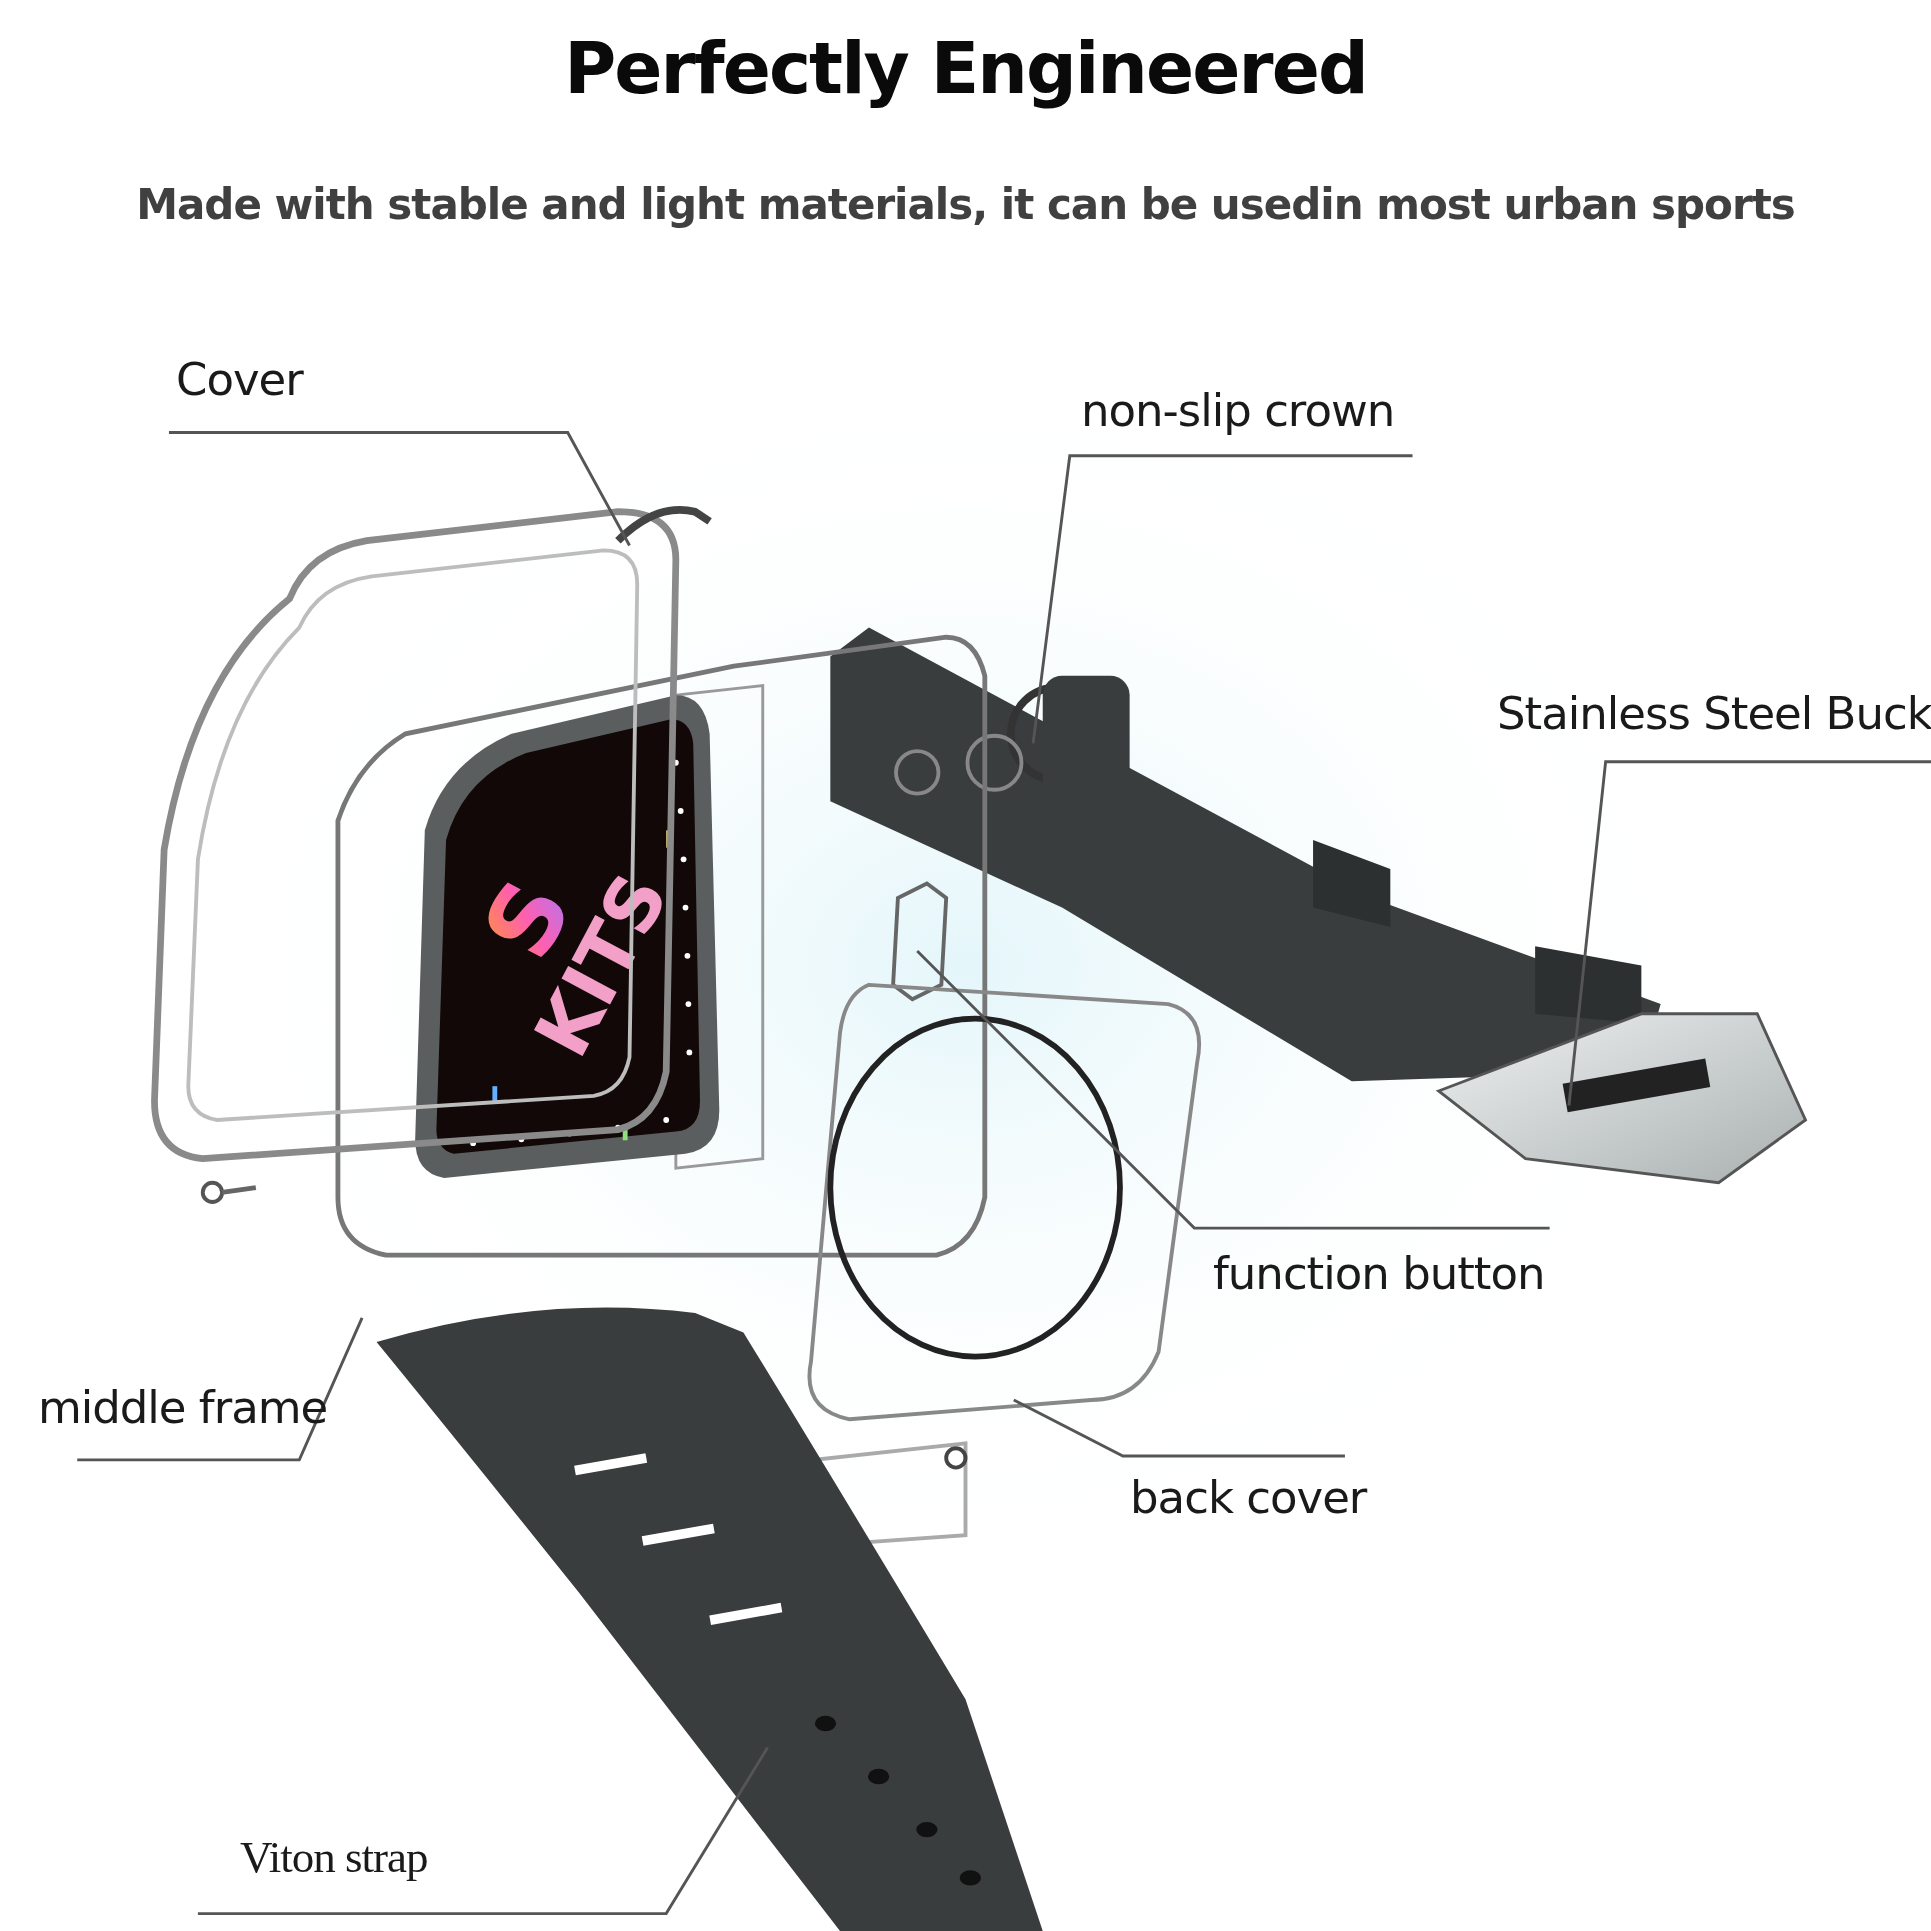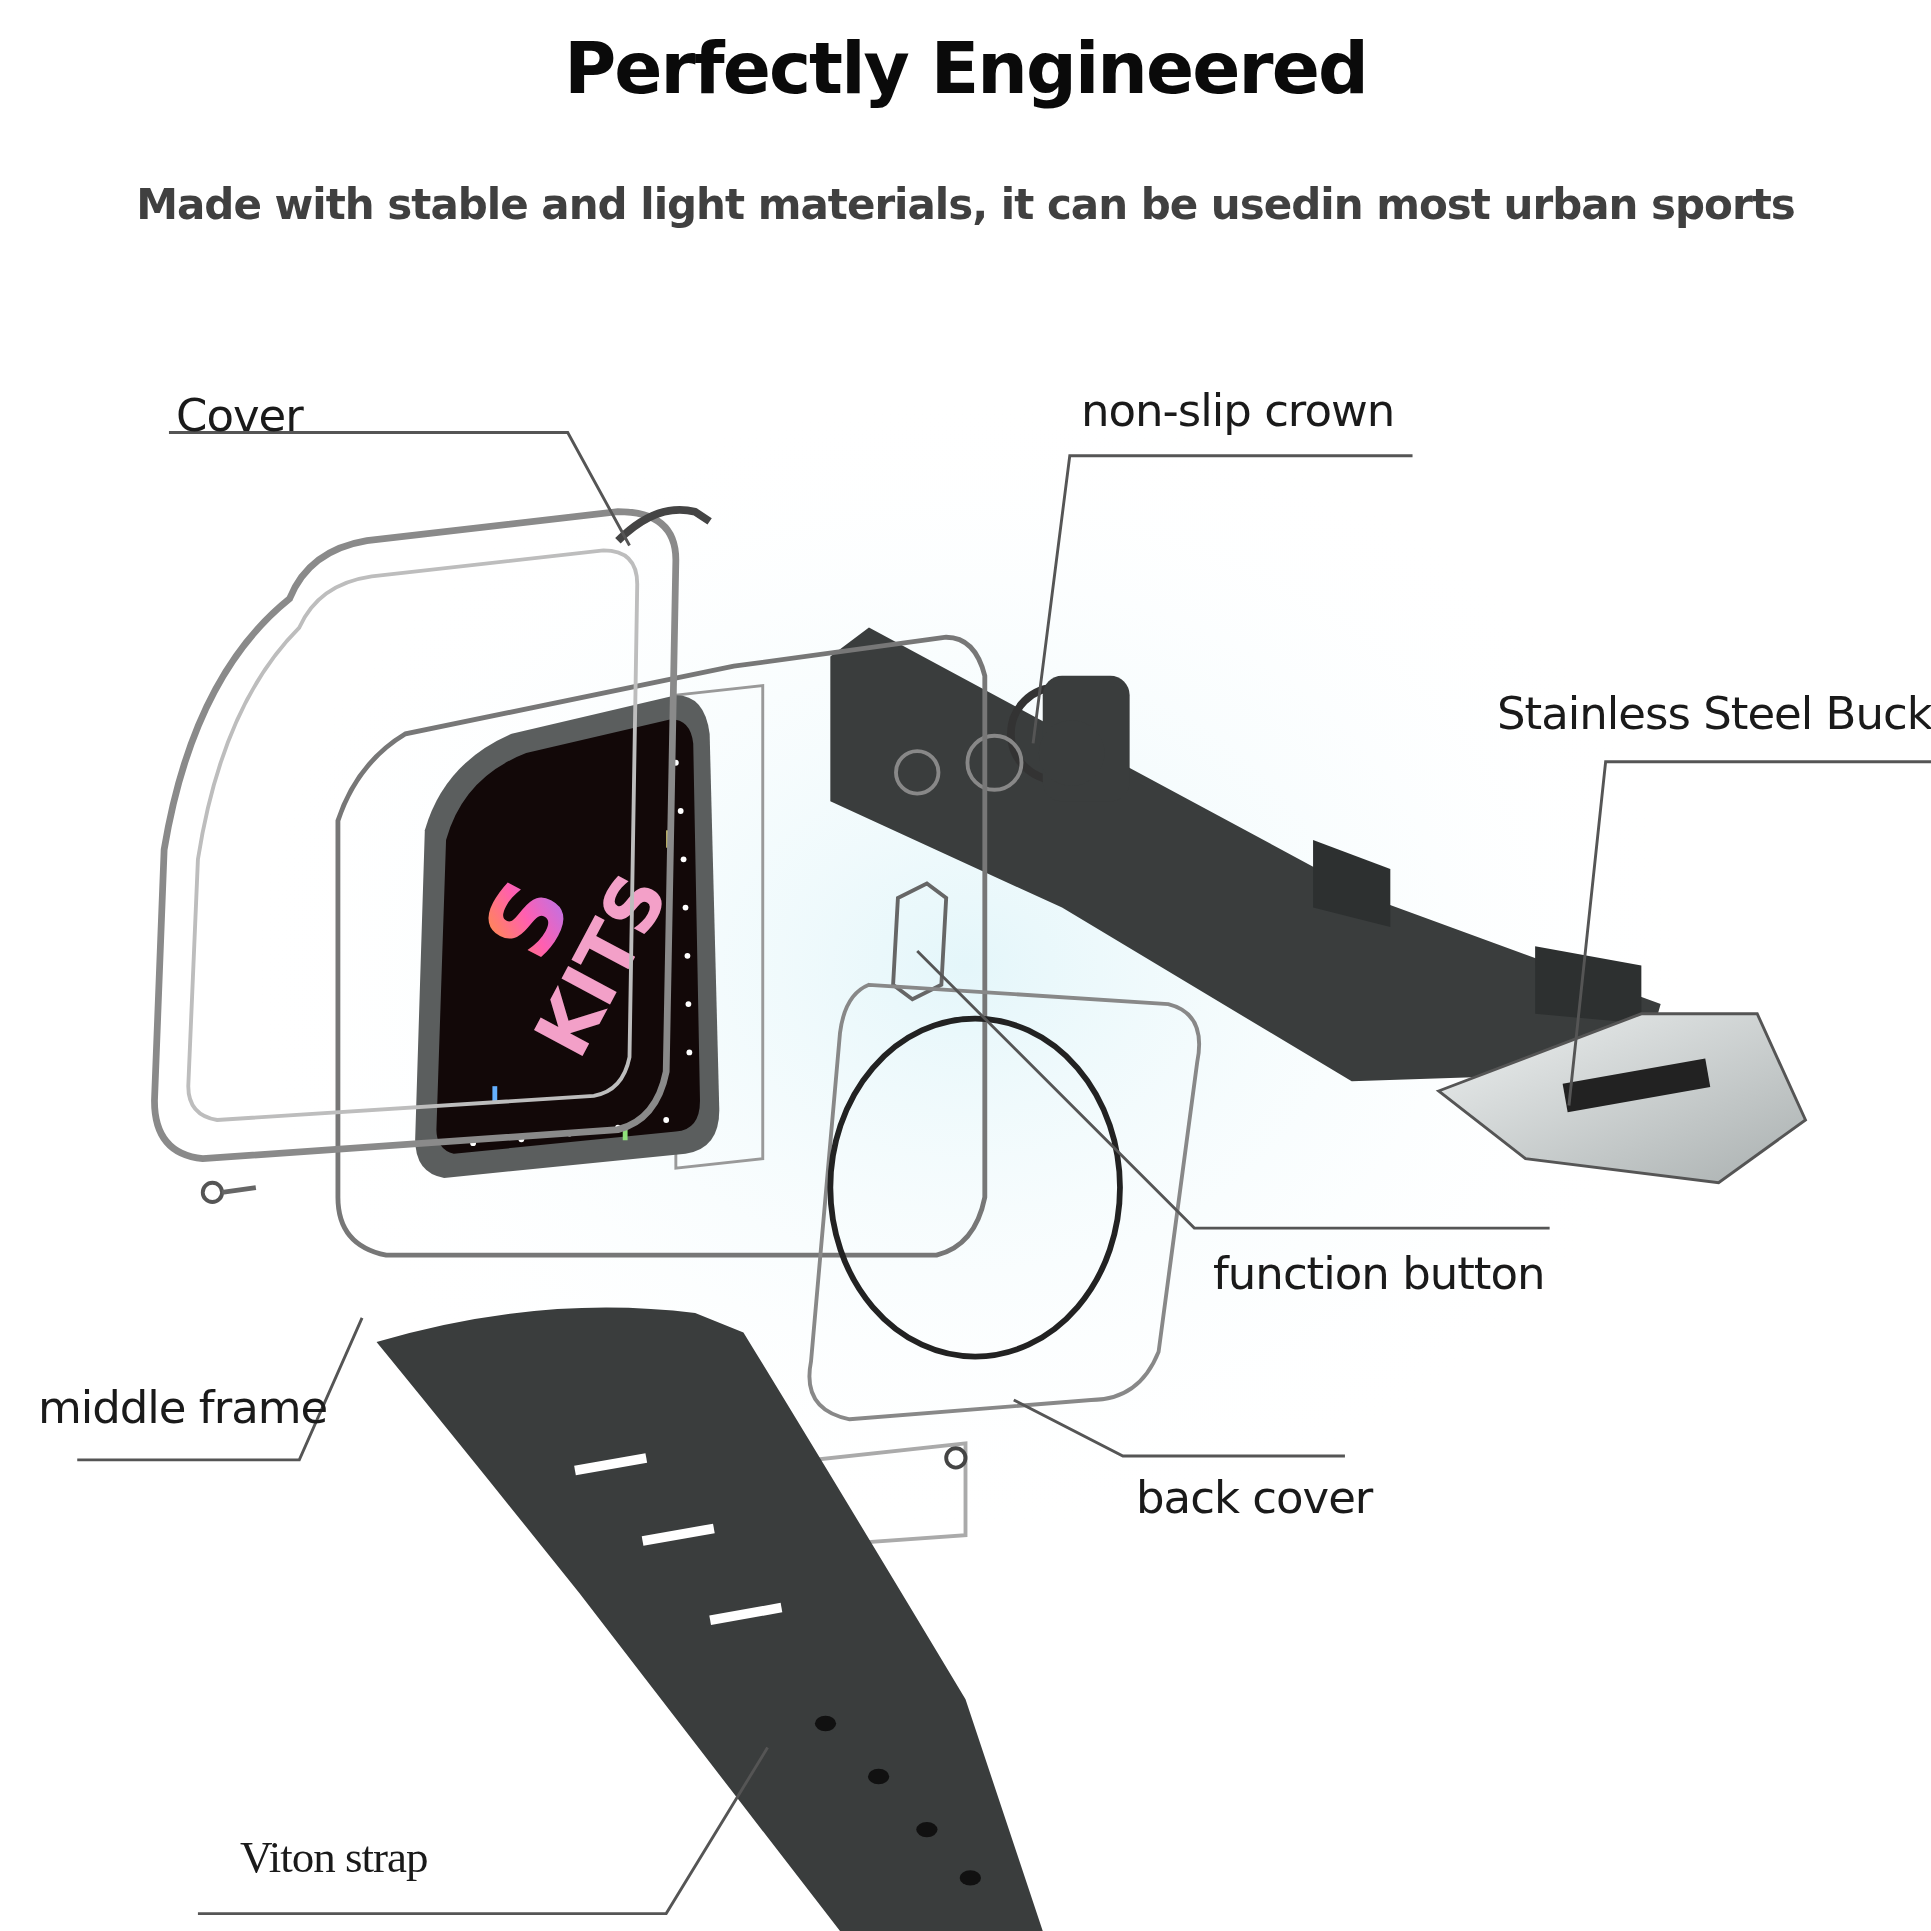--- a/index.html
+++ b/index.html
@@ -119,20 +119,20 @@
     <polyline points="175,448 588,448 652,565"></polyline>
     <polyline points="1463,472 1108,472 1070,770"></polyline>
     <polyline points="2000,789 1663,789 1625,1145"></polyline>
     <polyline points="1605,1272 1237,1272 950,985"></polyline>
     <polyline points="80,1512 310,1512 375,1365"></polyline>
     <polyline points="1393,1508 1163,1508 1050,1450"></polyline>
     <polyline points="205,1982 690,1982 795,1810"></polyline>
   </g>
 </svg>
 
-<div class="label" style="left:176px; top:353px;margin-top:36px;">Cover</div>
+<div class="label" style="left:176px; top:353px;">Cover</div>
 <div class="label" style="left:1081px; top:384px;">non-slip crown</div>
 <div class="label" style="left:1497px; top:687px;">Stainless Steel Buckl</div>
 <div class="label" style="left:1213px; top:1247px;">function button</div>
 <div class="label" style="left:1.9px; top:1381px;margin-left:36px;">middle frame</div>
-<div class="label" style="left:1130px; top:1471px;margin-left:6px;">back cover</div>
+<div class="label" style="left:1130px; top:1471px;">back cover</div>
 <div class="label" style="left:240px; top:1831px;font-family:Liberation Serif, serif;">Viton strap</div>
 
 
 </body></html>

